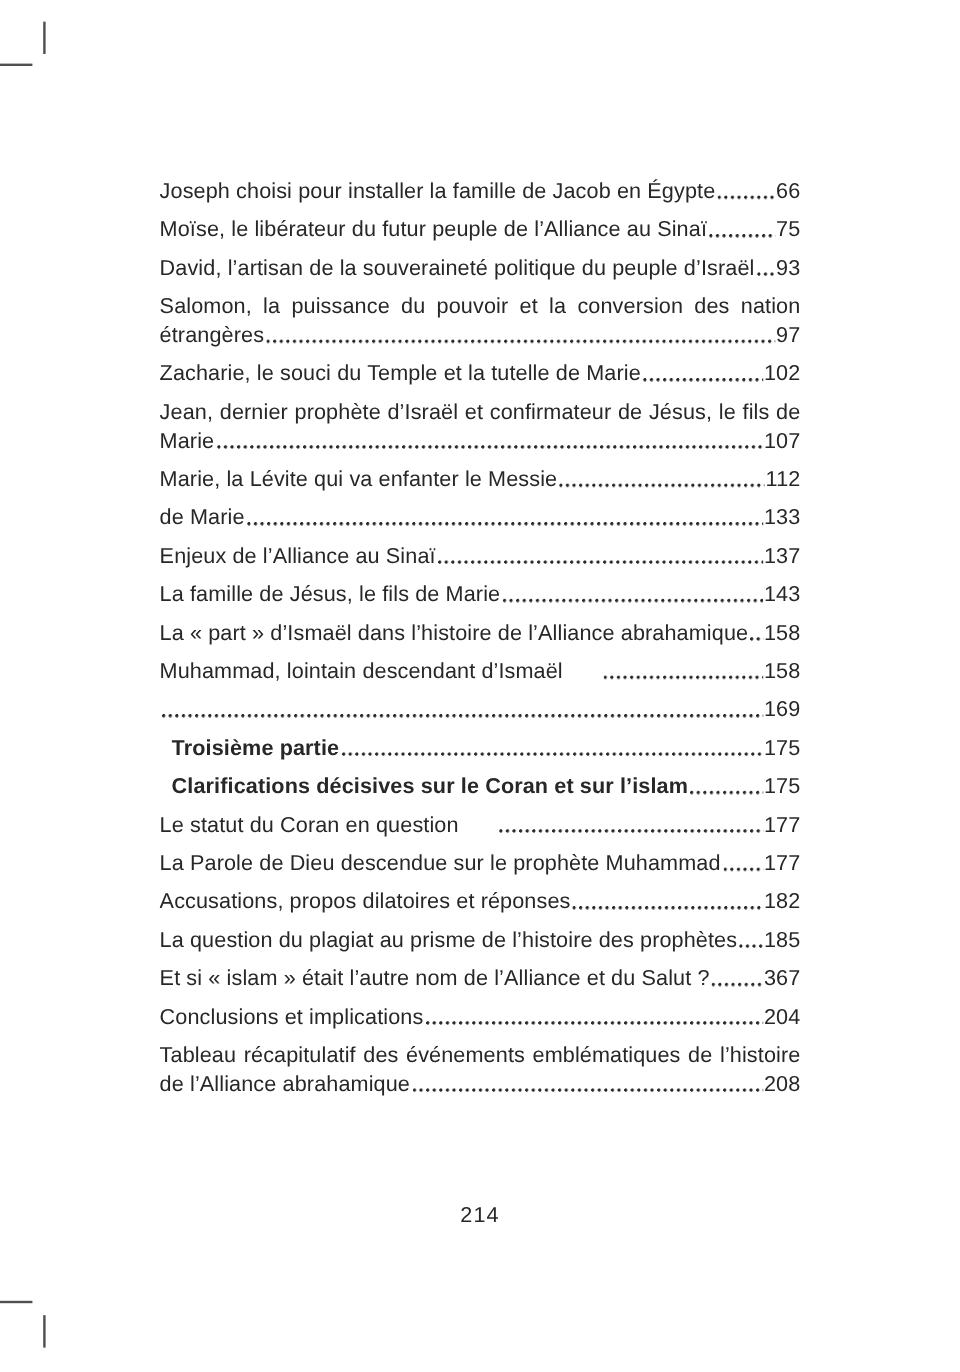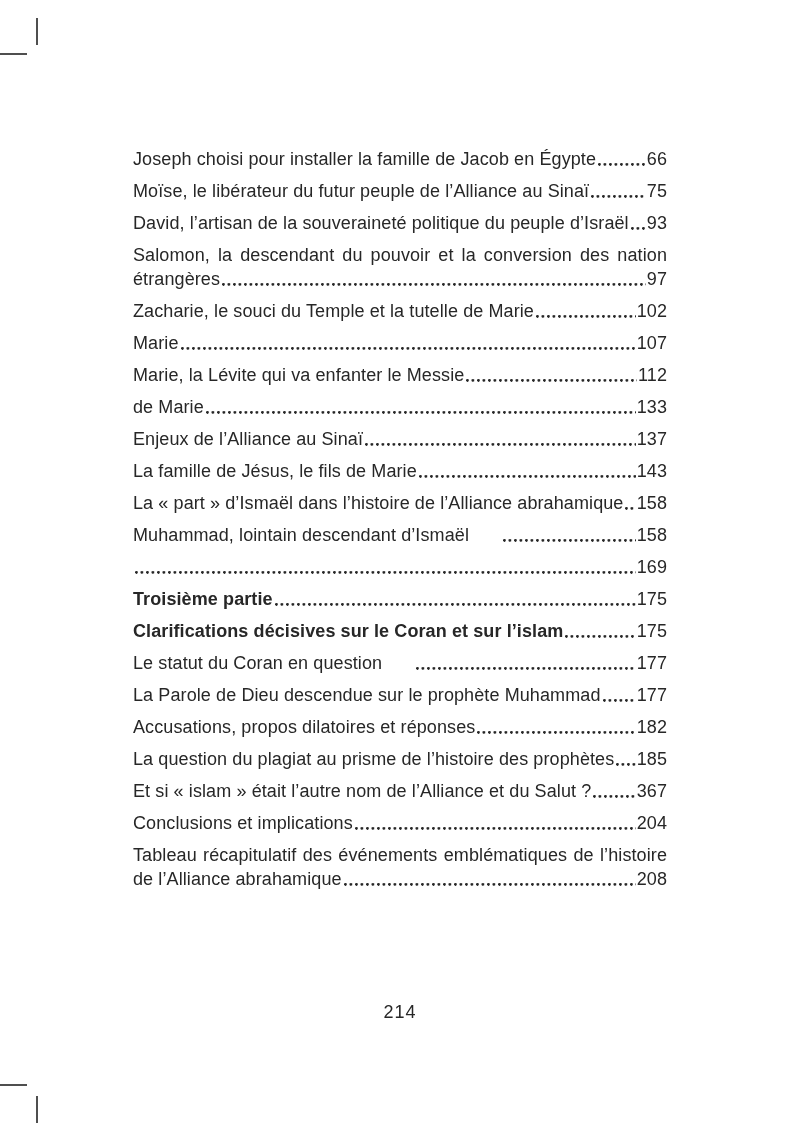--- a/index.html
+++ b/index.html
@@ -35,21 +35,21 @@
   .toc {
     position: absolute;
     left: 133px;
     top: 147px;
     width: 534px;
     font-size: 18px;
     line-height: 24px;
     letter-spacing: 0.1px;
   }
   .entry { margin-bottom: 8px; }
-  .entry.bold .title, .entry.bold .first-line { font-weight: bold; }
+  .entry.bold .title, .entry.bold .first-line { font-weight: bold; margin-left: 10px; }
   .first-line {
     text-align: justify;
     text-align-last: justify;
     white-space: pre-wrap;
   }
   .first-line.indent { padding-left: 5px; }
   .row {
     display: flex;
     align-items: baseline;
   }
@@ -107,35 +107,36 @@
         </div>
       </div>
       <div class="entry">
         <div class="row">
           <span class="title">David, l’artisan de la souveraineté politique du peuple d’Israël</span>
           <span class="dots"></span>
           <span class="pagenum">93</span>
         </div>
       </div>
       <div class="entry">
-        <div class="first-line">Salomon, la descendant du pouvoir et la conversion des nation</div>
+        <div class="first-line">Salomon, la puissance du pouvoir et la conversion des nation</div>
         <div class="row">
           <span class="title">étrangères</span>
           <span class="dots"></span>
           <span class="pagenum">97</span>
         </div>
       </div>
       <div class="entry">
         <div class="row">
           <span class="title">Zacharie, le souci du Temple et la tutelle de Marie</span>
           <span class="dots"></span>
           <span class="pagenum">102</span>
         </div>
       </div>
       <div class="entry">
+        <div class="first-line">Jean, dernier prophète d’Israël et confirmateur de Jésus, le fils de</div>
         <div class="row">
           <span class="title">Marie</span>
           <span class="dots"></span>
           <span class="pagenum">107</span>
         </div>
       </div>
       <div class="entry">
         <div class="row">
           <span class="title">Marie, la Lévite qui va enfanter le Messie</span>
           <span class="dots"></span>

